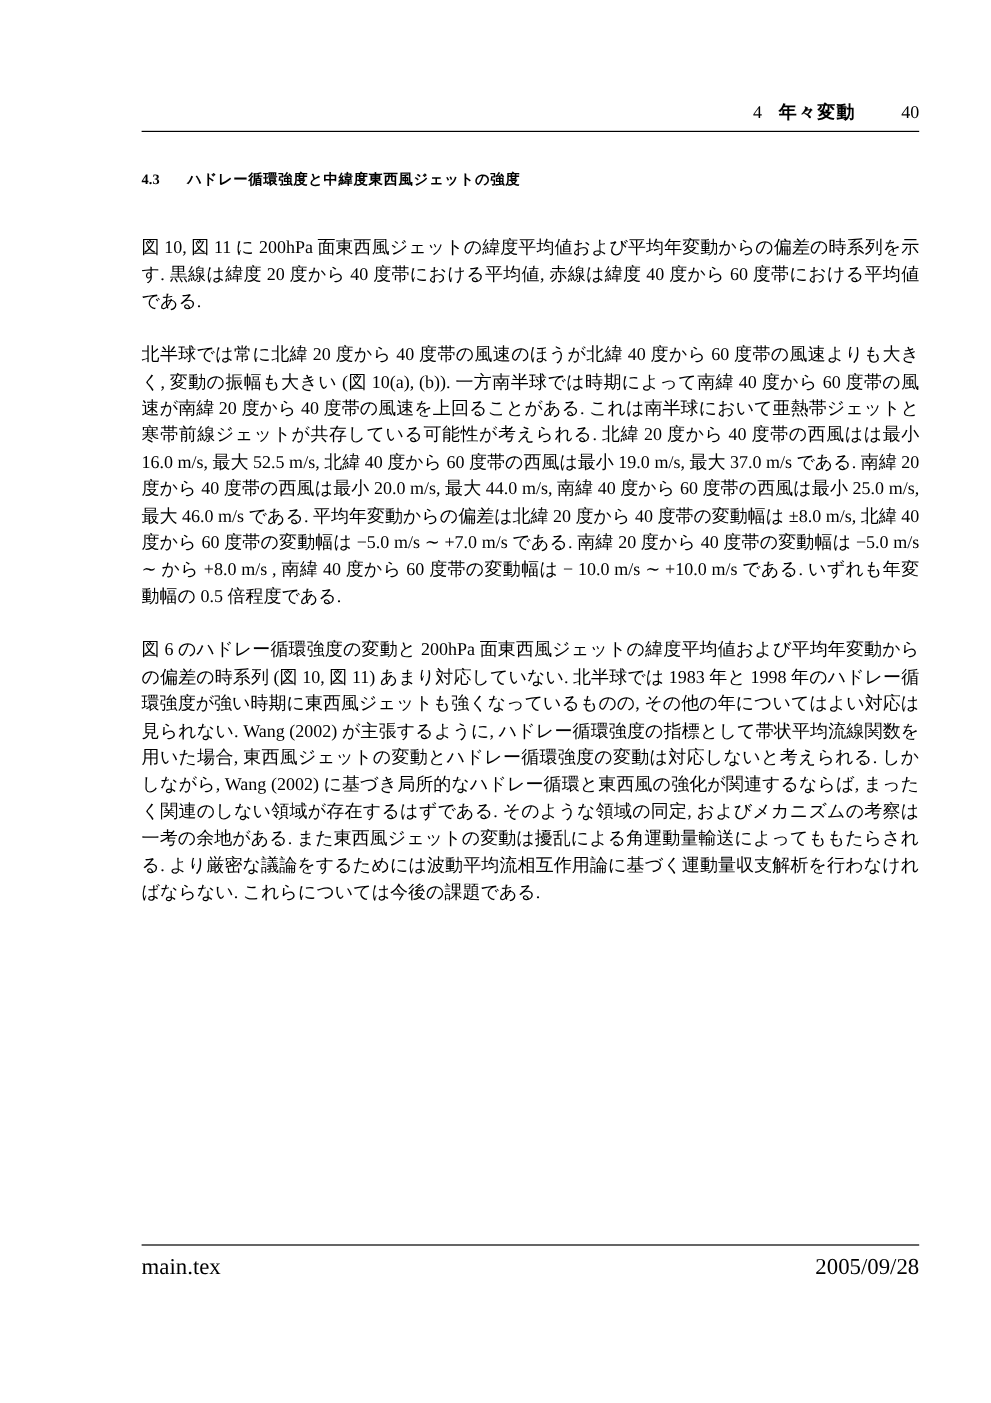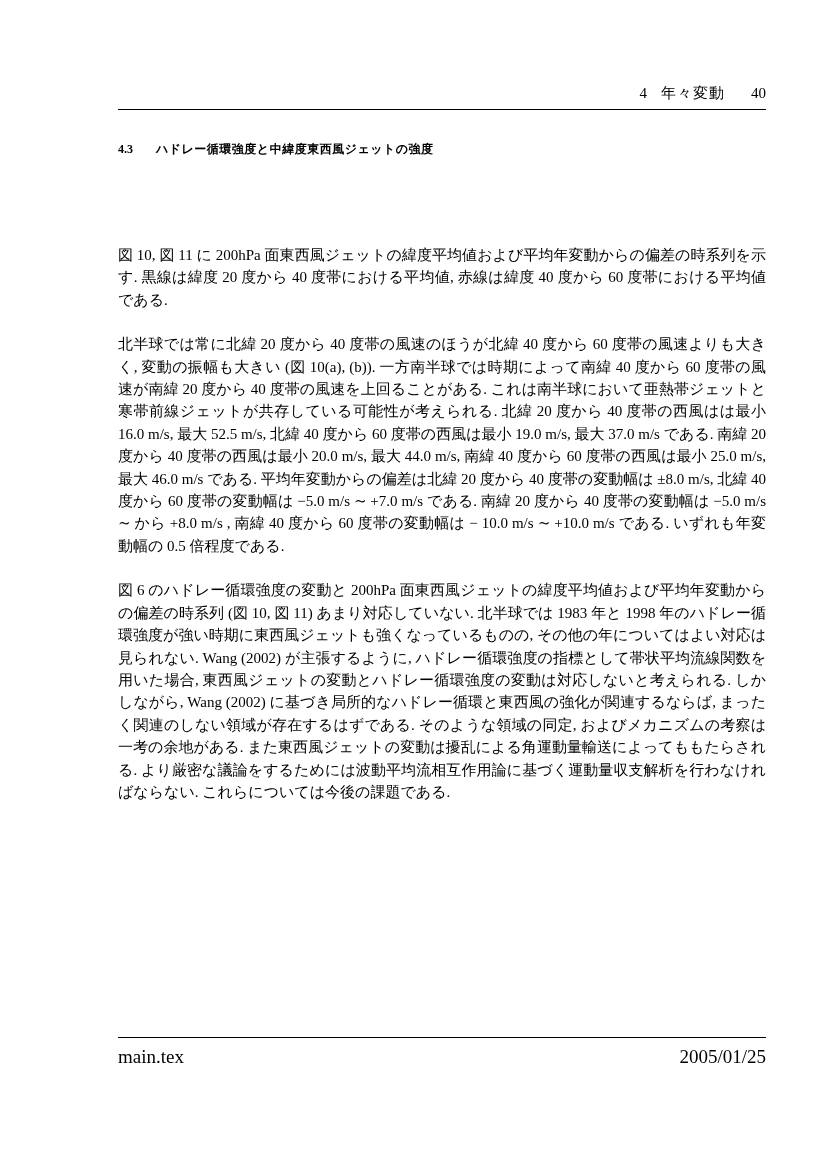--- a/index.html
+++ b/index.html
@@ -27,22 +27,22 @@
     align-items: baseline;
     font-size: 15px;
     padding-bottom: 6px;
   }
   .hdr-num {
     font-family: "Liberation Serif", "DejaVu Serif", serif;
     margin-right: 14px;
   }
   .hdr-label {
     font-family: "Liberation Sans", "DejaVu Sans", sans-serif;
-    font-weight: normal;
-    margin-right: 26px;
+    font-weight: bold;
+    margin-right: 38px;
     letter-spacing: 1px;
   }
   .hdr-page {
     font-family: "Liberation Serif", "DejaVu Serif", serif;
   }
   .rule {
     width: 100%;
     height: 0;
     border-bottom: 1.4px solid #000000;
   }
@@ -66,21 +66,20 @@
   }
   
   .body-text {
     position: absolute;
     left: 118px; top: 196px;
     width: 648px;
     font-size: 15px;
     line-height: 22.4px;
     text-align: justify;
     text-justify: inter-ideograph;
-    margin-top: 48px;
   }
   .para { text-indent: 0; }
   .para + .para { margin-top: 22px; }
   
   .running-footer {
     position: absolute;
     left: 118px; top: 1037px;
     width: 648px;
   }
   .running-footer .ftr-row {
@@ -113,17 +112,17 @@
   <div class="body-text">
     <p class="para">図 10, 図 11 に 200hPa 面東西風ジェットの緯度平均値および平均年変動からの偏差の時系列を示す. 黒線は緯度 20 度から 40 度帯における平均値, 赤線は緯度 40 度から 60 度帯における平均値である.</p>
     <p class="para">北半球では常に北緯 20 度から 40 度帯の風速のほうが北緯 40 度から 60 度帯の風速よりも大きく, 変動の振幅も大きい (図 10(a), (b)). 一方南半球では時期によって南緯 40 度から 60 度帯の風速が南緯 20 度から 40 度帯の風速を上回ることがある. これは南半球において亜熱帯ジェットと寒帯前線ジェットが共存している可能性が考えられる. 北緯 20 度から 40 度帯の西風はは最小 16.0 m/s, 最大 52.5 m/s, 北緯 40 度から 60 度帯の西風は最小 19.0 m/s, 最大 37.0 m/s である. 南緯 20 度から 40 度帯の西風は最小 20.0 m/s, 最大 44.0 m/s, 南緯 40 度から 60 度帯の西風は最小 25.0 m/s, 最大 46.0 m/s である. 平均年変動からの偏差は北緯 20 度から 40 度帯の変動幅は ±8.0 m/s, 北緯 40 度から 60 度帯の変動幅は −5.0 m/s ∼ +7.0 m/s である. 南緯 20 度から 40 度帯の変動幅は −5.0 m/s ∼ から +8.0 m/s , 南緯 40 度から 60 度帯の変動幅は − 10.0 m/s ∼ +10.0 m/s である. いずれも年変動幅の 0.5 倍程度である.</p>
     <p class="para">図 6 のハドレー循環強度の変動と 200hPa 面東西風ジェットの緯度平均値および平均年変動からの偏差の時系列 (図 10, 図 11) あまり対応していない. 北半球では 1983 年と 1998 年のハドレー循環強度が強い時期に東西風ジェットも強くなっているものの, その他の年についてはよい対応は見られない. Wang (2002) が主張するように, ハドレー循環強度の指標として帯状平均流線関数を用いた場合, 東西風ジェットの変動とハドレー循環強度の変動は対応しないと考えられる. しかしながら, Wang (2002) に基づき局所的なハドレー循環と東西風の強化が関連するならば, まったく関連のしない領域が存在するはずである. そのような領域の同定, およびメカニズムの考察は一考の余地がある. また東西風ジェットの変動は擾乱による角運動量輸送によってももたらされる. より厳密な議論をするためには波動平均流相互作用論に基づく運動量収支解析を行わなければならない. これらについては今後の課題である.</p>
   </div>
 
   <div class="running-footer">
     <div class="rule"></div>
     <div class="ftr-row">
       <span>main.tex</span>
-      <span>2005/01/25</span>
+      <span>2005/09/28</span>
     </div>
   </div>
 
 </div>
 
 </body></html>

